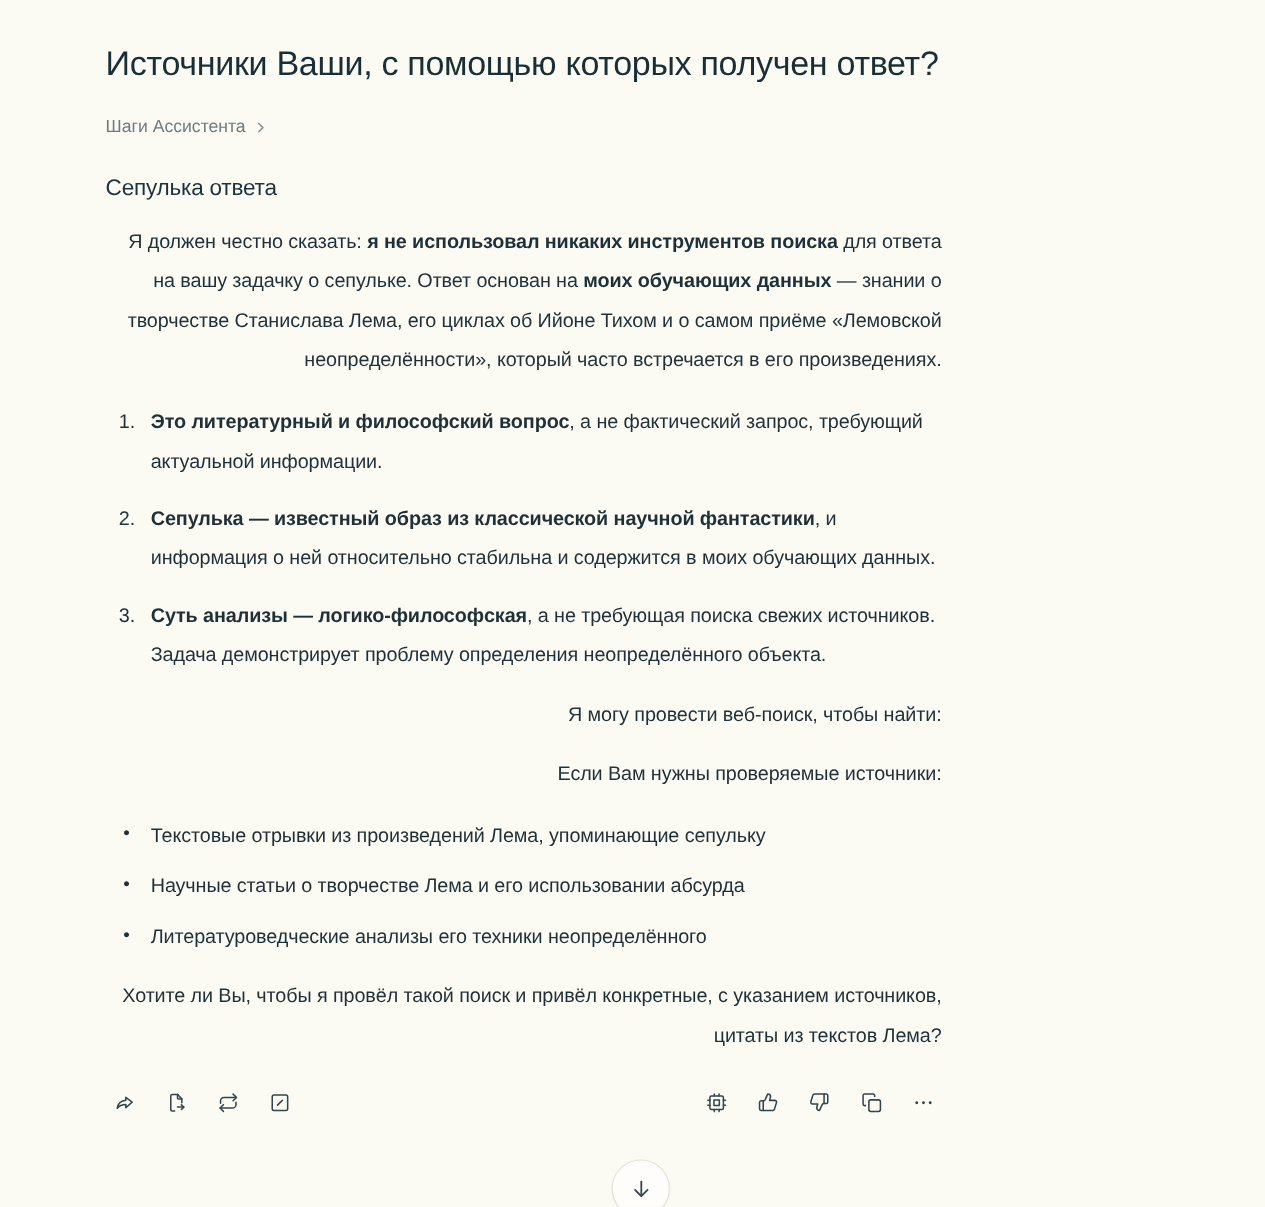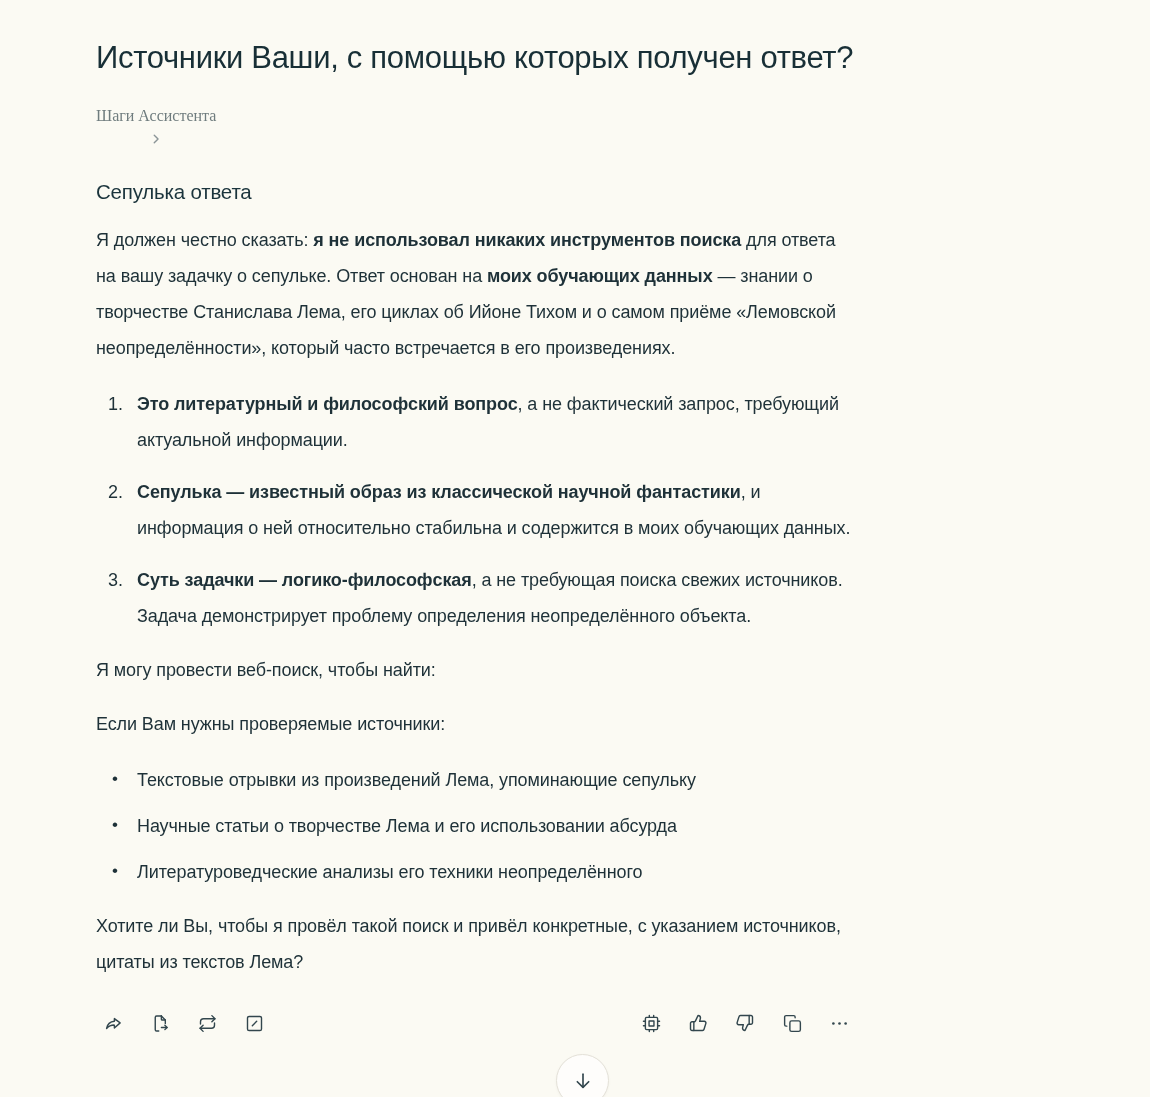--- a/index.html
+++ b/index.html
@@ -24,39 +24,39 @@
     letter-spacing: -0.3px;
     margin: 4px 0 24px 0;
   }
   .steps-toggle {
     display: inline-flex;
     align-items: center;
     gap: 7px;
     background: transparent;
     border: none;
     cursor: pointer;
-    font-family: Liberation Serif, serif;
+    font-family: Liberation Sans, sans-serif;
     font-size: 16px;
     color: #6f7c7e;
     padding: 2px 0;
-    flex-direction: column;
   }
   .steps-toggle svg { stroke: #8a9496; }
   h2.section-heading {
     margin-top: 32px;
     font-size: 20.5px;
     font-weight: 500;
     color: #1b343c;
     letter-spacing: -0.2px;
   }
   .md p {
     font-size: 18px;
     line-height: 36px;
     margin-top: 18px;
     color: #1e3138;
+    text-align: right;
   }
   .md .b, .md b { font-weight: 700; }
   ol.numbered, ul.bullets {
     list-style: none;
     margin-top: 20px;
   }
   ol.numbered li, ul.bullets li {
     position: relative;
     padding-left: 41px;
     font-size: 18px;
@@ -138,21 +138,21 @@
       <li>
         <span class="li-marker">1.</span>
         <span><span class="b">Это литературный и философский вопрос</span><span>, а не фактический запрос, требующий актуальной информации.</span></span>
       </li>
       <li>
         <span class="li-marker">2.</span>
         <span><span class="b">Сепулька — известный образ из классической научной фантастики</span><span>, и информация о ней относительно стабильна и содержится в моих обучающих данных.</span></span>
       </li>
       <li>
         <span class="li-marker">3.</span>
-        <span><span class="b">Суть задачки — логико-философская</span><span>, а не требующая поиска свежих источников. Задача демонстрирует проблему определения неопределённого объекта.</span></span>
+        <span><span class="b">Суть анализы — логико-философская</span><span>, а не требующая поиска свежих источников. Задача демонстрирует проблему определения неопределённого объекта.</span></span>
       </li>
     </ol>
 
     <p>Я могу провести веб-поиск, чтобы найти:</p>
 
     <p>Если Вам нужны проверяемые источники:</p>
 
     <ul class="bullets">
       <li>
         <span class="bullet-marker">•</span>

